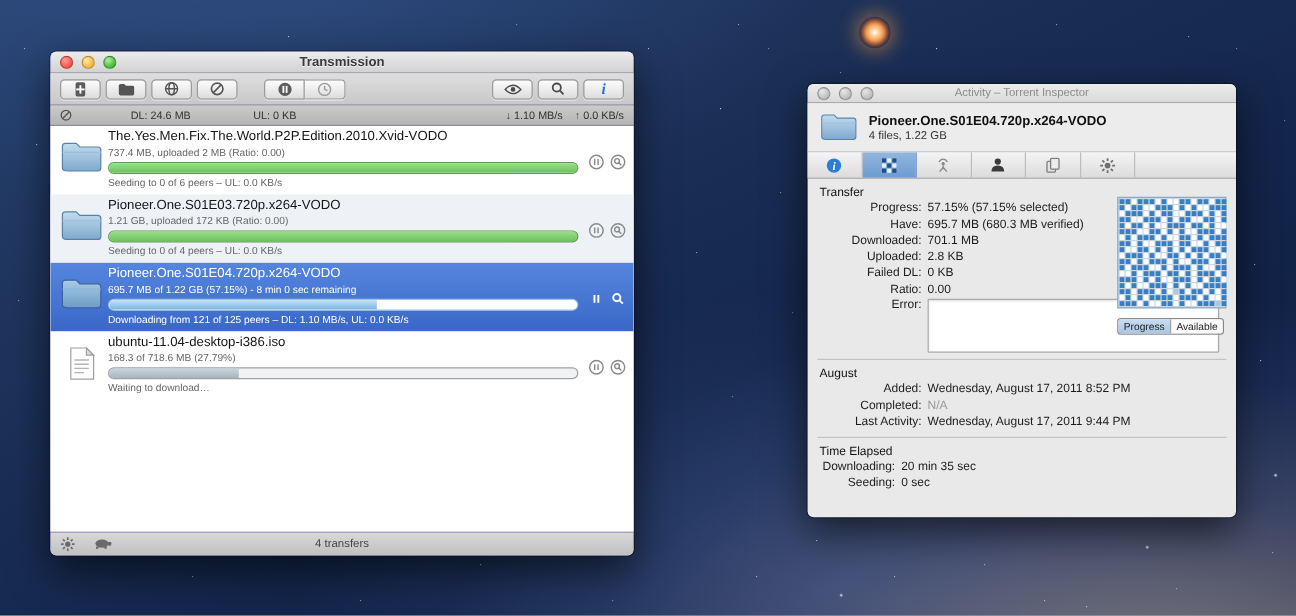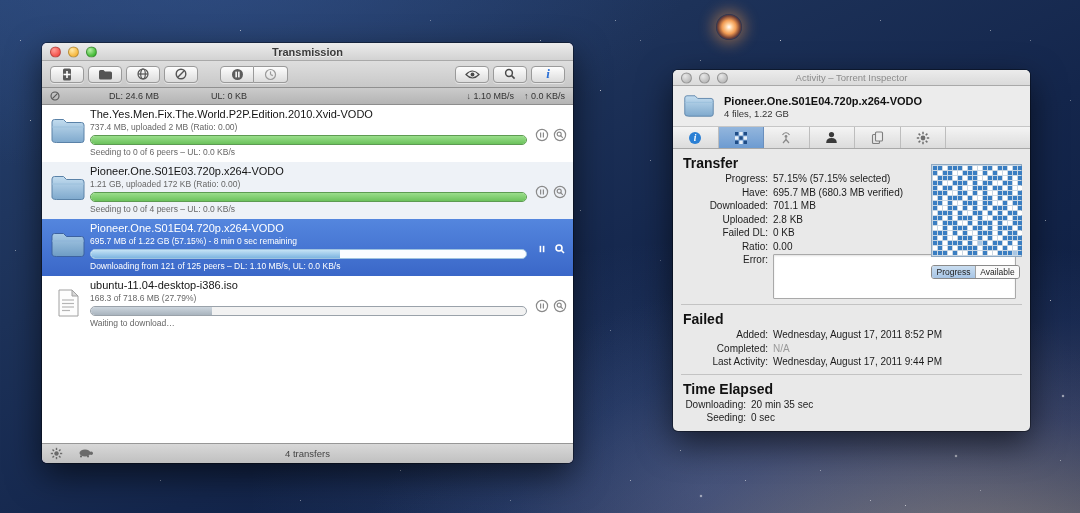--- a/index.html
+++ b/index.html
@@ -53,21 +53,21 @@
   .titlebar { position:relative; display:flex; align-items:center; justify-content:center;
     background:linear-gradient(#ececec,#d2d2d2); border-radius:5px 5px 0 0; border-bottom:1px solid #a9a9a9; }
   .lights { position:absolute; left:8px; top:50%; transform:translateY(-50%); display:flex; gap:7px; }
   .light { width:11px; height:11px; border-radius:50%; border:1px solid rgba(0,0,0,.25); }
   .light.red    { background:radial-gradient(circle at 35% 30%, #ff9d96, #f4534c 70%); }
   .light.yellow { background:radial-gradient(circle at 35% 30%, #ffe9a8, #f6b73e 70%); }
   .light.green  { background:radial-gradient(circle at 35% 30%, #b6efa4, #43ba37 70%); }
   .light.gray   { background:radial-gradient(circle at 35% 30%, #e8e8e8, #bdbdbd 70%); }
 
   
-  .win-main { left:42px; top:43px; width:531px; height:420px; background:#c4b5fd; }
+  .win-main { left:42px; top:43px; width:486px; height:420px; background:#c4b5fd; }
   .win-main .titlebar { height:18px; }
   .win-main .title { font-size:11px; font-weight:bold; color:#3a3a3a; text-shadow:0 1px 0 rgba(255,255,255,.7); }
   .toolbar { height:27px; background:linear-gradient(#dedede,#c8c8c8); border-bottom:1px solid #909090;
     display:flex; align-items:center; padding:0 8px; gap:4px; }
   .tb-btn { width:34px; height:17px; border:1px solid #9a9a9a; border-radius:4px;
     background:linear-gradient(#fdfdfd,#dcdcdc); display:flex; align-items:center; justify-content:center;
     box-shadow:0 1px 0 rgba(255,255,255,.5); color:#4a4a4a; }
   .tb-seg { display:flex; margin-left:18px; }
   .tb-seg .tb-btn { border-radius:0; border-left-width:0; }
   .tb-seg .tb-btn:first-child { border-radius:4px 0 0 4px; border-left-width:1px; }
@@ -110,21 +110,21 @@
   .win-ins .titlebar { height:16px; background:linear-gradient(#ececec,#dadada); }
   .win-ins .title { font-size:9.5px; color:#8b8b8b; }
   .ins-header { height:41px; display:flex; align-items:center; padding:0 10px; gap:9px;
     background:#ececec; border-bottom:1px solid #c6c6c6; }
   .ins-name { font-size:11px; font-weight:bold; color:#111; line-height:14px; }
   .ins-meta { font-size:9.5px; color:#333; }
   .ins-tabs { height:22px; display:flex; background:linear-gradient(#f4f4f4,#dcdcdc); border-bottom:1px solid #a8a8a8; }
   .ins-tab { width:45.5px; display:flex; align-items:center; justify-content:center; border-right:1px solid #bdbdbd; }
   .ins-tab.sel { background:linear-gradient(#93b6dd,#6d9bd1); border-right-color:#6a8fbd; }
   .ins-content { position:relative; padding:4px 0 0 0; height:282px; }
-  .sec-head { font-size:14px; font-weight:bold; color:#111; padding:2px 10px 1px 10px; }
+  .sec-head { font-size:10px; font-weight:normal; color:#111; padding:2px 10px 1px 10px; }
   .ins-row { display:flex; line-height:13.5px; }
   .ins-label { width:100px; text-align:right; padding-right:5px; flex:0 0 100px; color:#1c1c1c; }
   .ins-value { color:#1c1c1c; white-space:nowrap; }
   .ins-value.muted { color:#999; }
   .err-row { display:flex; margin-top:1px; }
   .err-box { width:243px; height:45px; background:#fff; border:1px solid #a9a9a9; border-radius:1px;
     box-shadow:inset 0 1px 2px rgba(0,0,0,.12); }
   .divider { height:1px; background:#c3c3c3; margin:5px 8px 4px 8px; }
 
   .pieces-wrap { position:absolute; right:8px; top:15px; width:91px; }
@@ -877,21 +877,21 @@
           <div class="pc-p"></div>
           <div class="pc-f"></div>
         </div>
       <div class="pieces-toggle">
         <span class="pt-btn sel">Progress</span>
         <span class="pt-btn">Available</span>
       </div>
     </div>
 
     <div class="divider"></div>
-    <div class="sec-head">Failed</div>
+    <div class="sec-head">August</div>
     <div class="ins-row">
         <span class="ins-label">Added:</span>
         <span class="ins-value">Wednesday, August 17, 2011 8:52 PM</span>
       </div>
     <div class="ins-row">
         <span class="ins-label">Completed:</span>
         <span class="ins-value muted">N/A</span>
       </div>
     <div class="ins-row">
         <span class="ins-label">Last Activity:</span>

